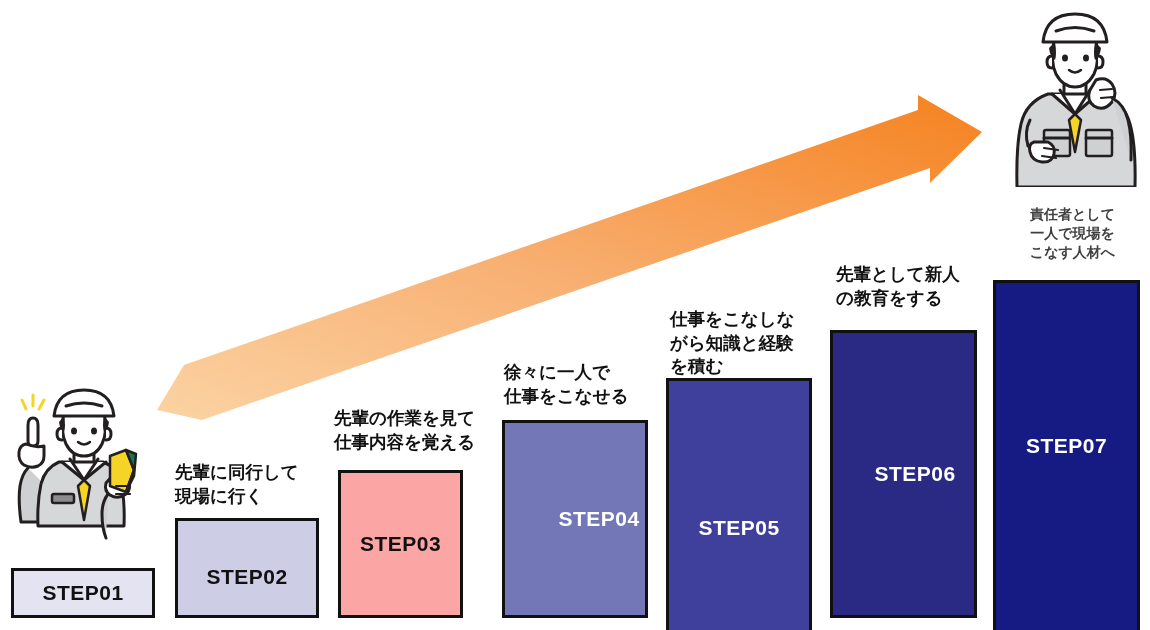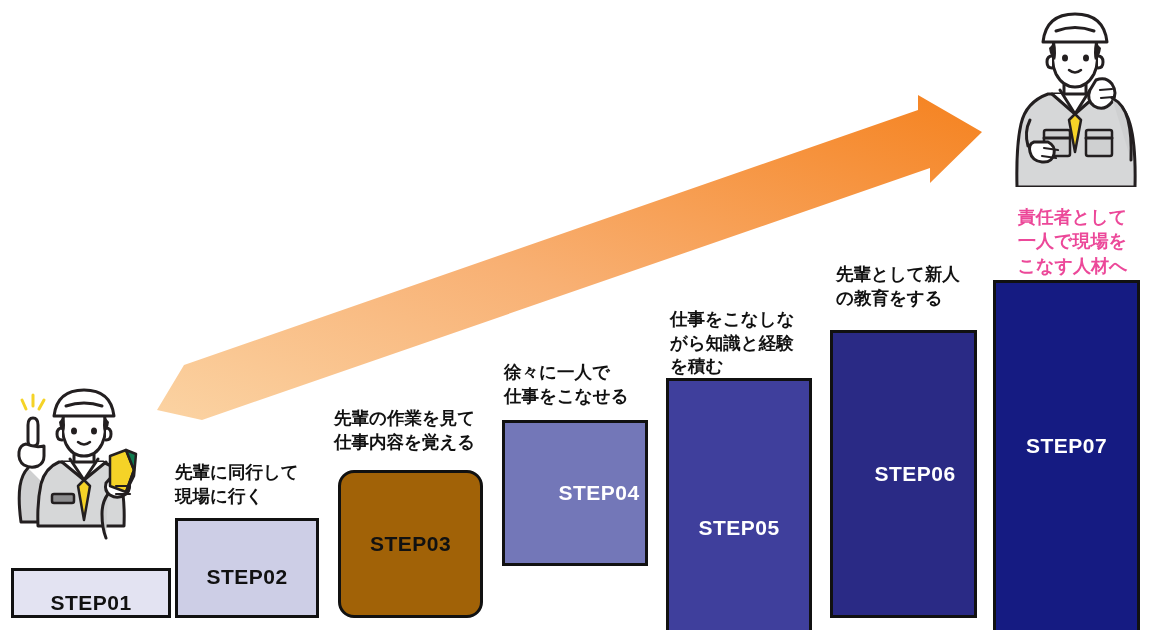--- a/index.html
+++ b/index.html
@@ -47,23 +47,23 @@
     font-weight: bold;
     font-size: 17.5px;
     line-height: 1.35;
     color: #111111;
     white-space: pre-line;
   }
 
   .person-caption {
     position: absolute;
     font-weight: bold;
-    font-size: 18px;
+    font-size: 14px;
     line-height: 1.35;
-    color: #ec4899;
+    color: #404040;
     white-space: pre-line;
     text-align: center;
   }
 
   
   .person { position: absolute; }
 </style>
 </head>
 <body>
 
@@ -176,39 +176,39 @@
         <path d="M44 146 l14 2" stroke-width="2.2"></path>
         <path d="M42 154 l14 2" stroke-width="2.2"></path>
         <path d="M30 118 q-6 12 -2 26" stroke-width="3"></path>
       </g>
     </svg>
   </div>
   <div class="person-caption" style="left:995px; top:205px; width:155px;">責任者として
 一人で現場を
 こなす人材へ</div>
 
-  <div class="bar" style="left:11px; top:568px; width:160px; height:50px; background:#e3e3f2;align-items:flex-end;">
+  <div class="bar" style="left:11px; top:568px; width:144px; height:50px; background:#e3e3f2;">
     <span class="bar-label" style="color:#111111;">STEP01</span>
   </div>
 
   <div class="caption" style="left:175px; top:461px; width:155px;">先輩に同行して
 現場に行く</div>
   <div class="bar" style="left:175px; top:518px; width:144px; height:100px; background:#cdcee6;">
     <span class="bar-label" style="color:#111111;margin-top:17px;">STEP02</span>
   </div>
 
   <div class="caption" style="left:334px; top:407px; width:165px;">先輩の作業を見て
 仕事内容を覚える</div>
-  <div class="bar" style="left:338px; top:470px; width:145px; height:148px; background:#a16207;border-radius:16px;">
+  <div class="bar" style="left:338px; top:470px; width:125px; height:148px; background:#fca5a5;">
     <span class="bar-label" style="color:#111111;">STEP03</span>
   </div>
 
   <div class="caption" style="left:504px; top:361px; width:160px;">徐々に一人で
 仕事をこなせる</div>
-  <div class="bar" style="left:502px; top:420px; width:146px; height:146px; background:#7377b8;padding-left:48px;">
+  <div class="bar" style="left:502px; top:420px; width:146px; height:198px; background:#7377b8;padding-left:48px;">
     <span class="bar-label" style="color:#ffffff;">STEP04</span>
   </div>
 
   <div class="caption" style="left:670px; top:308px; width:150px;">仕事をこなしな
 がら知識と経験
 を積む</div>
   <div class="bar" style="left:666px; top:378px; width:146px; height:300px; background:#3f3f9c;">
     <span class="bar-label" style="color:#ffffff;">STEP05</span>
   </div>
 

